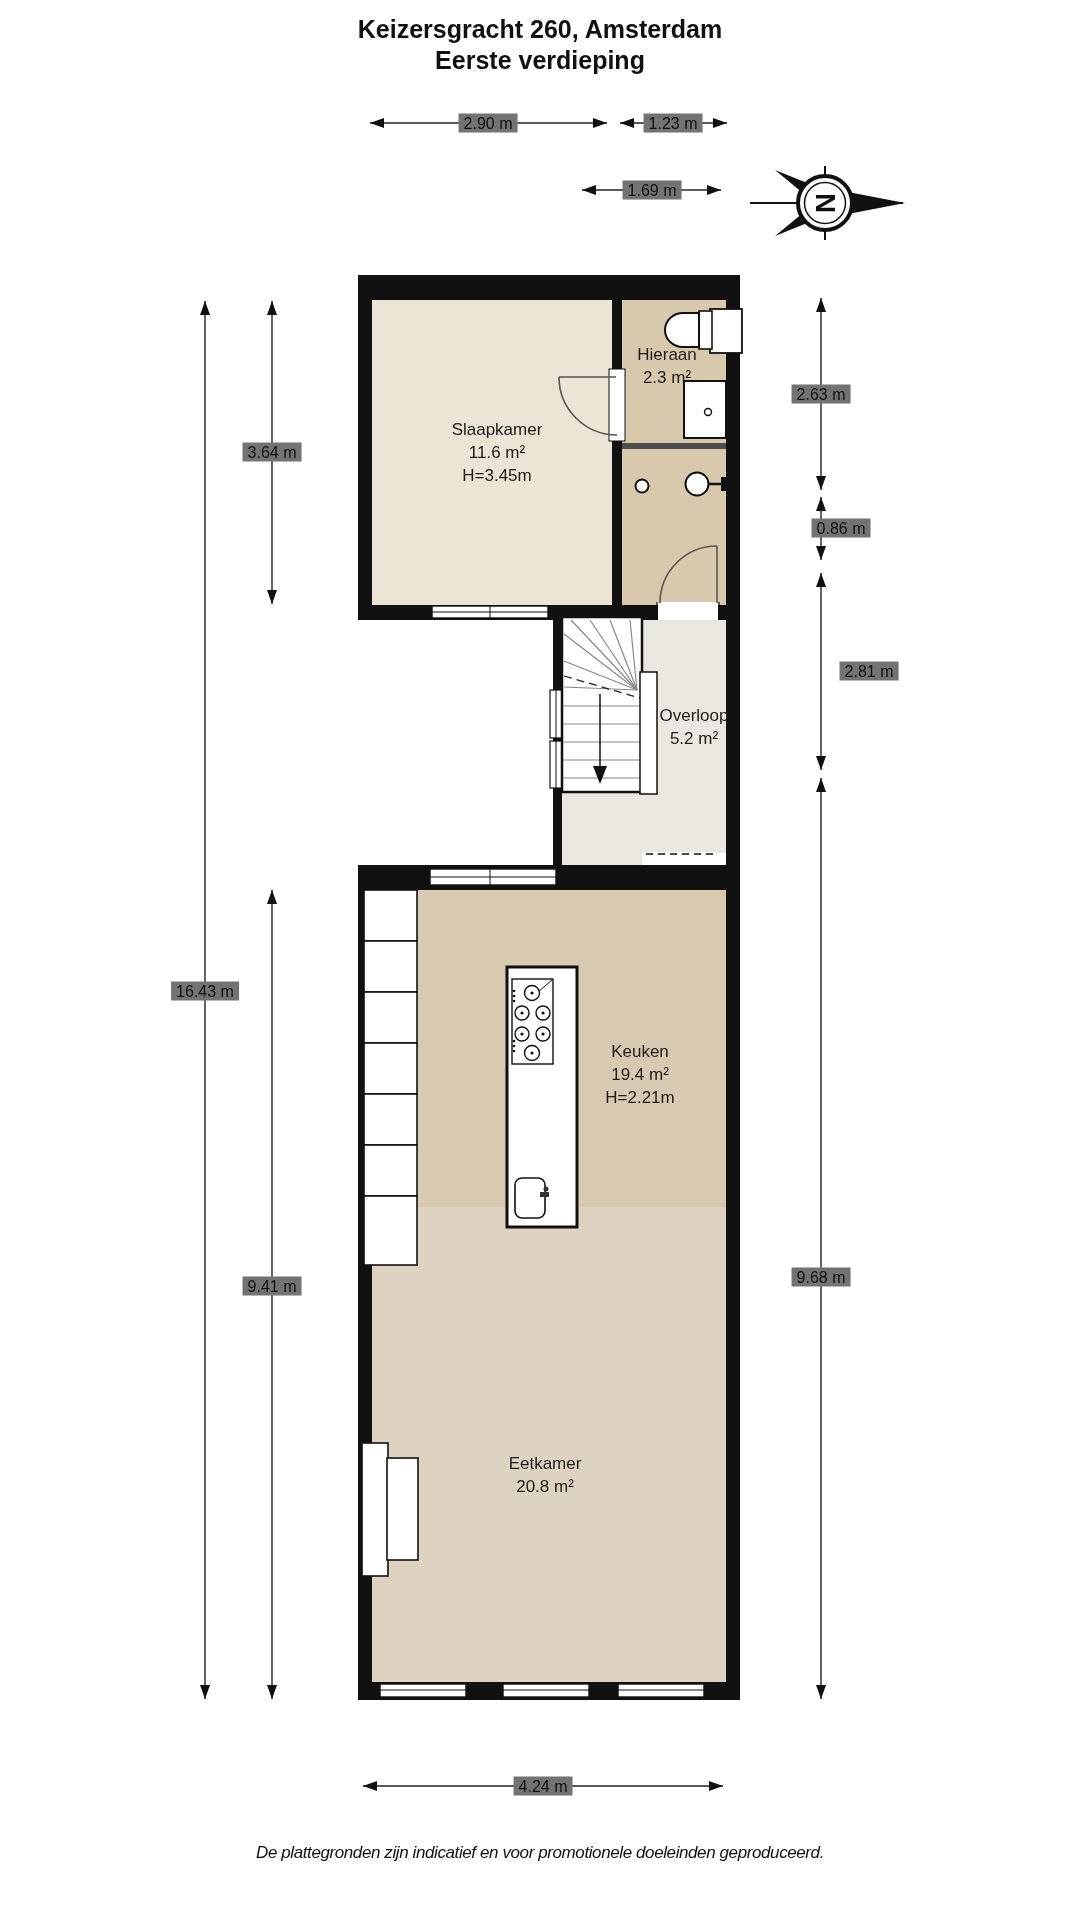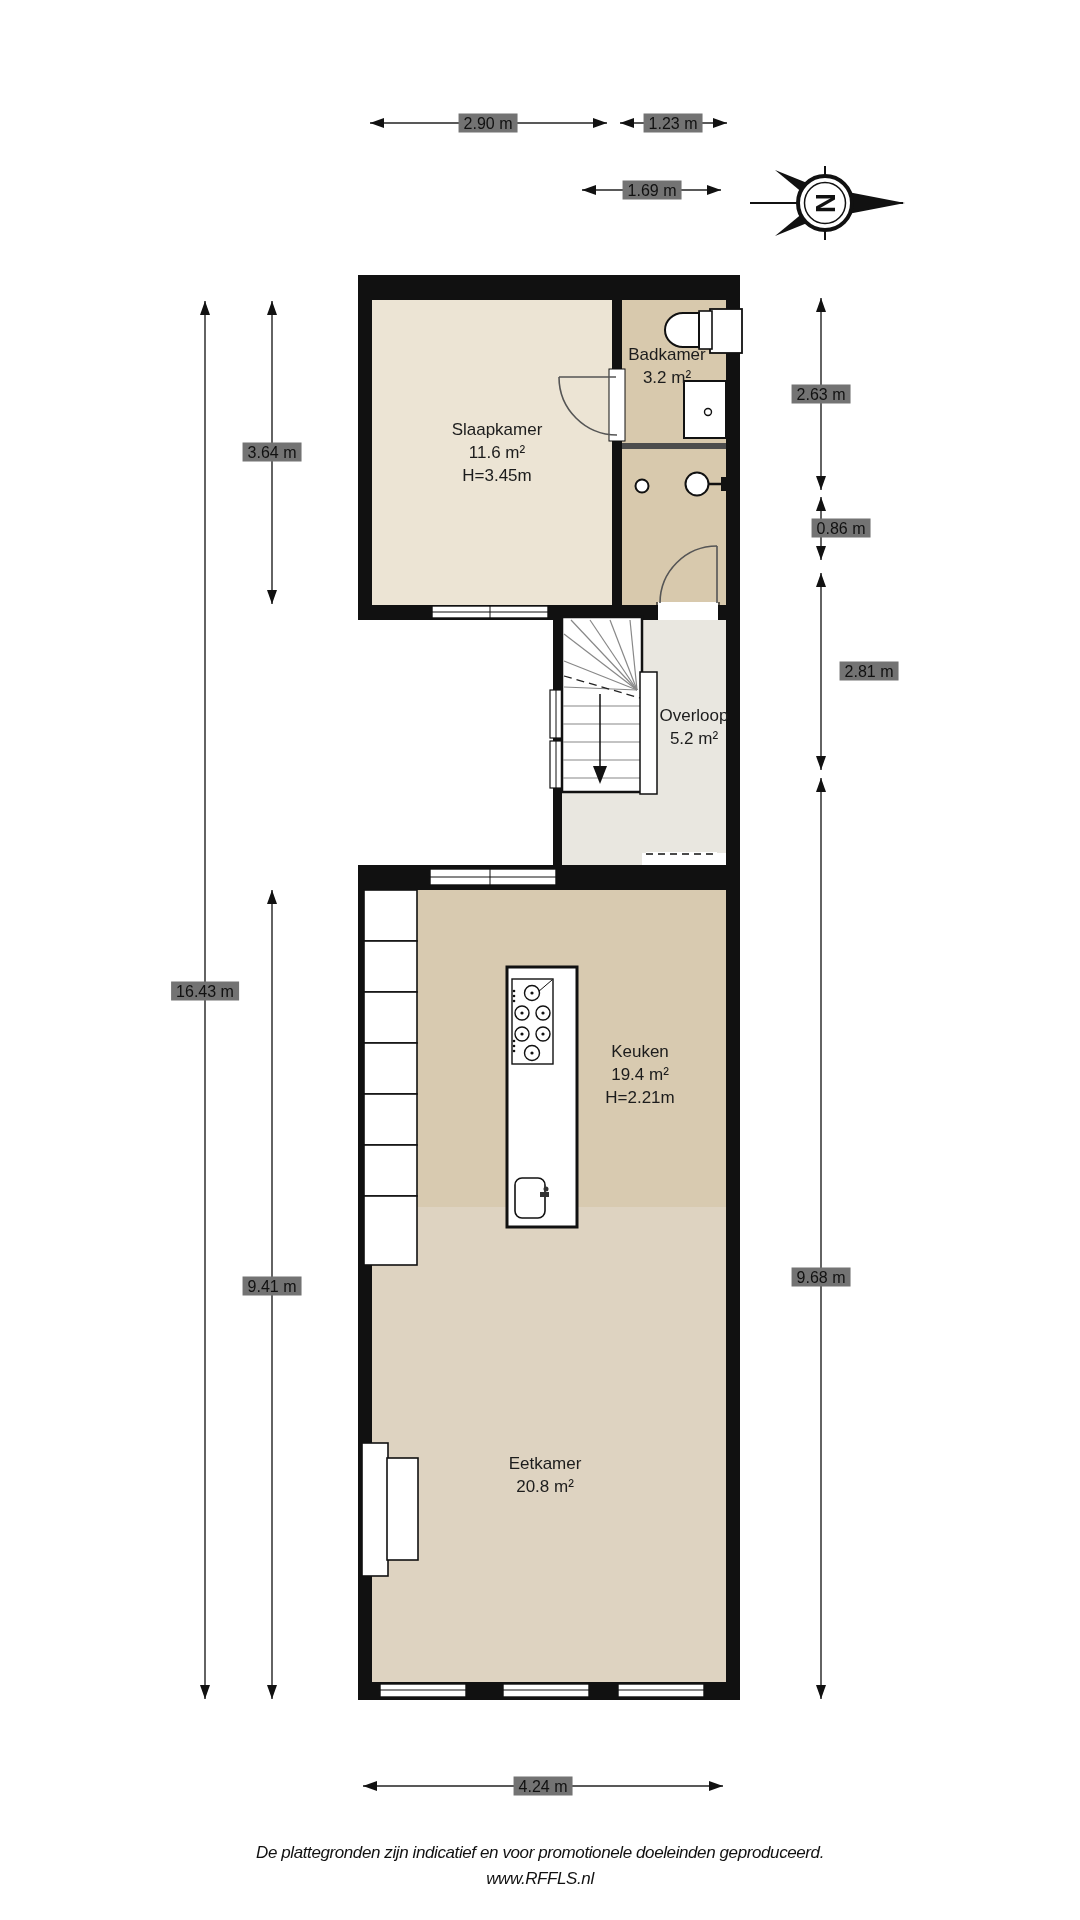--- a/index.html
+++ b/index.html
@@ -210,30 +210,34 @@
       <polygon points="775,236 832,213 815,203" fill="#111"></polygon>
       <polygon points="822,187 905,203 822,219" fill="#111"></polygon>
       <line x1="825" y1="166" x2="825" y2="182" stroke="#111" stroke-width="2"></line>
       <line x1="825" y1="224" x2="825" y2="240" stroke="#111" stroke-width="2"></line>
       <circle cx="825" cy="203" r="27" fill="#fff" stroke="#111" stroke-width="4"></circle>
       <circle cx="825" cy="203" r="20.5" fill="none" stroke="#111" stroke-width="1.5"></circle>
       <text x="825" y="203" transform="rotate(90 825 203)" text-anchor="middle" dominant-baseline="central" font-size="28" font-weight="bold" fill="#111">N</text>
     </g>
   </svg>
 
+  <div class="abs title">
+    <div>Keizersgracht 260, Amsterdam</div>
+    <div>Eerste verdieping</div>
+  </div>
 
   <div class="abs room-label center-xy" style="left:497px;top:452px;">
     <div>Slaapkamer</div>
     <div>11.6 m²</div>
     <div>H=3.45m</div>
   </div>
 
   <div class="abs room-label center-xy" style="left:667px;top:366px;">
-    <div>Badkamer</div>
-    <div>3.2 m²</div>
+    <div>Hieraan</div>
+    <div>2.3 m²</div>
   </div>
 
   <div class="abs room-label center-xy" style="left:694px;top:727px;">
     <div>Overloop</div>
     <div>5.2 m²</div>
   </div>
 
   <div class="abs room-label center-xy" style="left:640px;top:1074px;">
     <div>Keuken</div>
     <div>19.4 m²</div>
@@ -252,16 +256,15 @@
   <div class="abs dim center-xy" style="left:272px;top:452px;">3.64 m</div>
   <div class="abs dim center-xy" style="left:272px;top:1286px;">9.41 m</div>
   <div class="abs dim center-xy" style="left:821px;top:394px;">2.63 m</div>
   <div class="abs dim center-xy" style="left:821px;top:528px;margin-left:20px;">0.86 m</div>
   <div class="abs dim center-xy" style="left:821px;top:671px;margin-left:48px;">2.81 m</div>
   <div class="abs dim center-xy" style="left:821px;top:1277px;">9.68 m</div>
   <div class="abs dim center-xy" style="left:543px;top:1786px;">4.24 m</div>
 
   <div class="abs footer">
     <div>De plattegronden zijn indicatief en voor promotionele doeleinden geproduceerd.</div>
-    <div>www.RFFLS.nl</div>
   </div>
 
 </div>
 
 </body></html>

